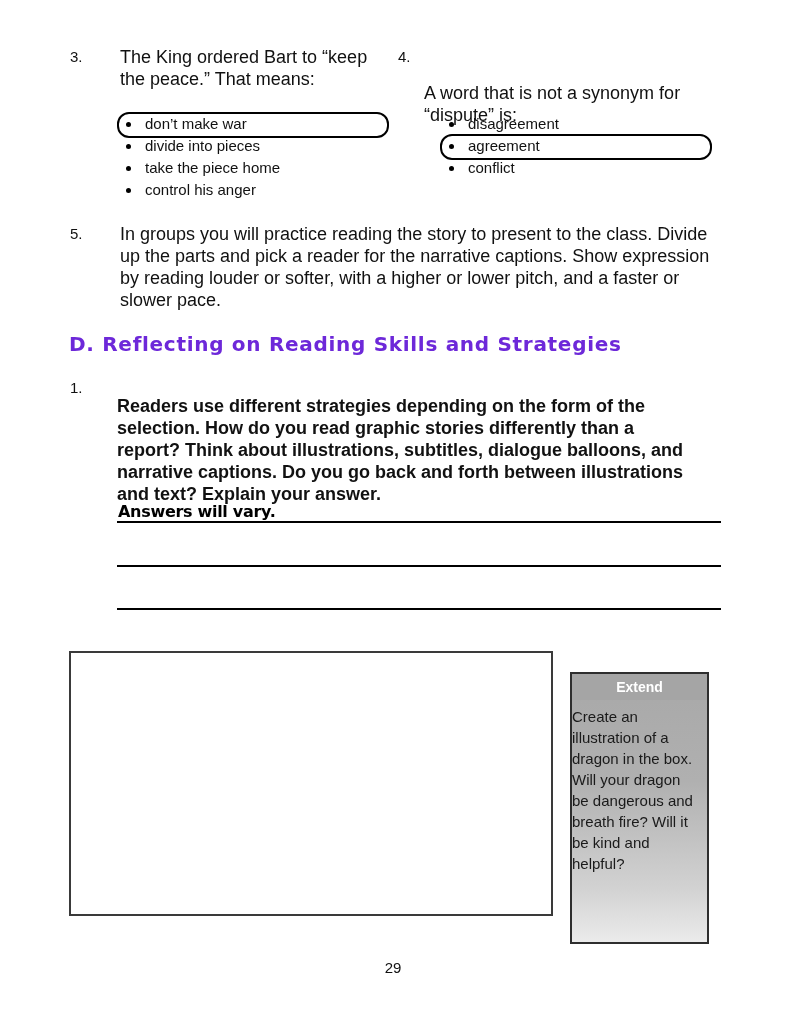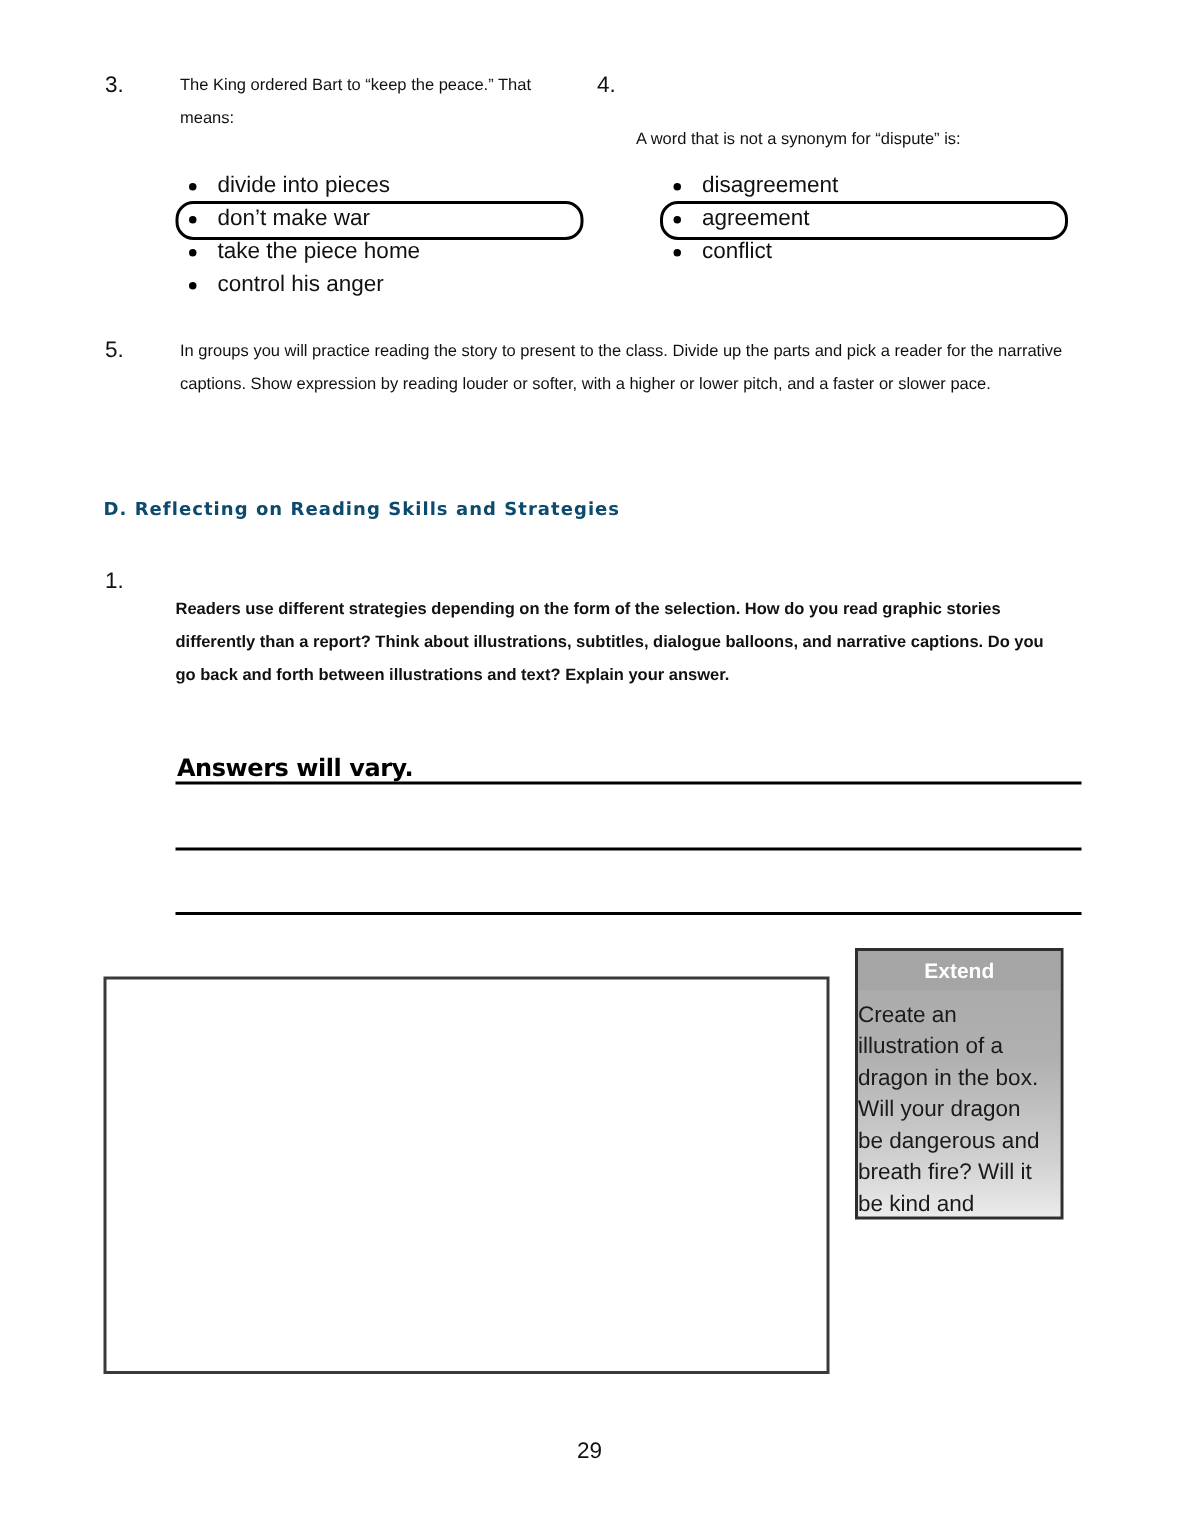--- a/index.html
+++ b/index.html
@@ -21,21 +21,21 @@
 
   
   .q-num {
     position: absolute;
     font-size: 15px;
     line-height: 22px;
     color: #111;
   }
   .q-body {
     position: absolute;
-    font-size: 11px;
+    font-size: 18px;
     line-height: 22px;
     color: #111;
   }
 
   
   .choices {
     position: absolute;
     list-style: none;
     margin: 0;
     padding: 0;
@@ -68,24 +68,24 @@
     border-radius: 12px;
     pointer-events: none;
   }
   .choice.circled.w1::after { width: 268px; }
   .choice.circled.w2::after { width: 268px; }
 
   
   .section-heading {
     position: absolute;
     font-family: "DejaVu Sans", sans-serif;
-    font-size: 12px;
+    font-size: 20px;
     font-weight: bold;
     letter-spacing: 0.7px;
-    color: #0c4a6e;
+    color: #6d28d9;
     white-space: nowrap;
   }
 
   
   .answer-line {
     position: absolute;
     height: 0;
     border-top: 2px solid #000;
   }
   .handwriting {
@@ -140,27 +140,27 @@
 </style>
 </head>
 <body>
 
 <div class="page">
 
   <div class="q-num" style="left:70px; top:46px;">3.</div>
   <div class="q-body" style="left:120px; top:46px; width:262px;">The King ordered Bart to “keep the peace.” That means:</div>
 
   <ul class="choices" style="left:117px; top:113px; width:290px;">
+    <li class="choice circled w1">
+      <span class="bullet"></span>
+      <span>don’t make war</span>
+    </li>
     <li class="choice">
       <span class="bullet"></span>
       <span>divide into pieces</span>
-    </li>
-    <li class="choice circled w1">
-      <span class="bullet"></span>
-      <span>don’t make war</span>
     </li>
     <li class="choice">
       <span class="bullet"></span>
       <span>take the piece home</span>
     </li>
     <li class="choice">
       <span class="bullet"></span>
       <span>control his anger</span>
     </li>
   </ul>
@@ -192,20 +192,20 @@
   <div class="q-body" style="left:117px; top:395px; width:585px;font-weight:bold;">Readers use different strategies depending on the form of the selection. How do you read graphic stories differently than a report? Think about illustrations, subtitles, dialogue balloons, and narrative captions. Do you go back and forth between illustrations and text? Explain your answer.</div>
 
   <div class="handwriting" style="left:118px; top:502px;">Answers will vary.</div>
 
   <div class="answer-line" style="left:117px; top:521px; width:604px;"></div>
   <div class="answer-line" style="left:117px; top:565px; width:604px;"></div>
   <div class="answer-line" style="left:117px; top:608px; width:604px;"></div>
 
   <div class="draw-box" style="left:69px; top:651px; width:484px; height:265px;"></div>
 
-  <div class="extend-box" style="left:570px; top:632px; width:139px; height:181px;">
+  <div class="extend-box" style="left:570px; top:672px; width:139px; height:272px;">
     <div class="extend-header">Extend</div>
     <div class="extend-body">Create an illustration of a dragon in the box. Will your dragon be dangerous and breath fire? Will it be kind and helpful?</div>
   </div>
 
   <div class="page-number" style="left:363px; top:959px; width:60px;">29</div>
 
 </div>
 
 </body></html>

